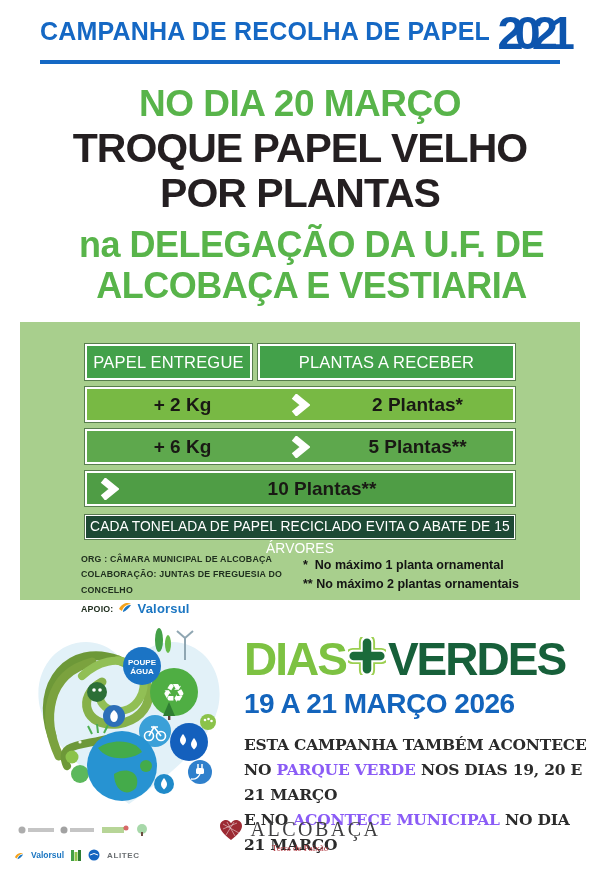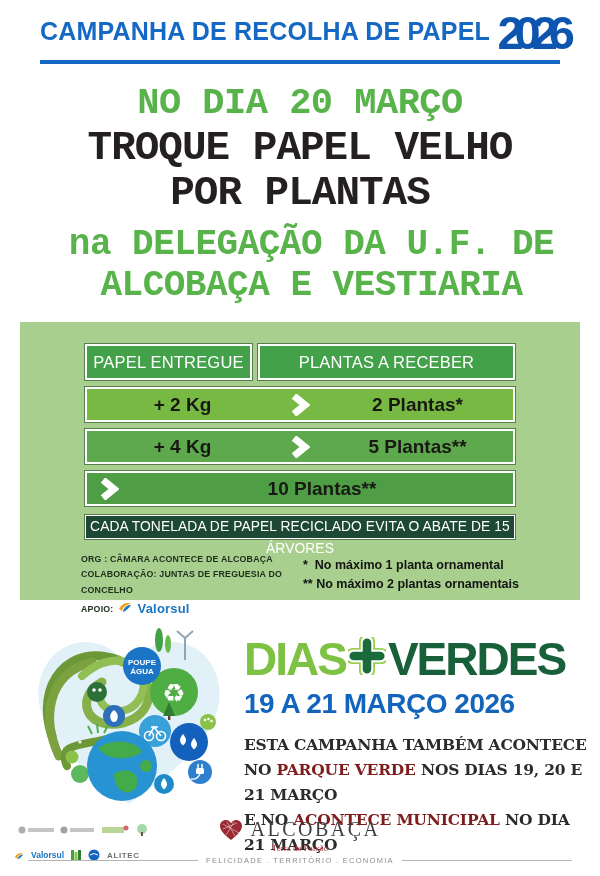--- a/index.html
+++ b/index.html
@@ -6,21 +6,21 @@
   .page{position:relative;width:600px;height:876px;background:#ffffff;overflow:hidden;
         font-family:"Liberation Sans",sans-serif;}
 
   
   .hdr{position:absolute;left:40px;right:20px;top:14px;display:flex;align-items:flex-end;justify-content:space-between;}
   .hdr-title{color:#1568c4;font-size:25px;font-weight:bold;letter-spacing:.2px;padding-bottom:6px;}
   .hdr-year{color:#0d55ae;font-size:47px;font-weight:800;letter-spacing:-9px;line-height:.8;padding-right:14px;}
   .hdr-rule{position:absolute;left:40px;top:60px;width:520px;height:4px;background:#1568c4;}
 
   
-  .hero{position:absolute;left:0;right:0;top:82px;text-align:center;font-weight:800;font-family:Liberation Mono, monospace;}
+  .hero{position:absolute;left:0;right:0;top:82px;text-align:center;font-weight:800;}
   .hero .l1{font-size:37px;color:#58b44a;letter-spacing:-.5px;line-height:1.18;}
   .hero .l2,.hero .l3{font-size:41px;color:#241f21;letter-spacing:-1px;line-height:1.1;}
   .hero .l4,.hero .l5{font-size:36px;color:#58b44a;letter-spacing:-.5px;line-height:1.15;margin-left:23px;}
   .hero .l4{margin-top:8px;}
 
   
   .panel{position:absolute;left:20px;top:322px;width:560px;height:278px;background:#a8cf8d;}
   .tblwrap{width:430px;margin:22px auto 0 auto;}
   .thead{display:flex;gap:6px;}
   .thcell{height:32px;display:flex;align-items:center;justify-content:center;
@@ -45,21 +45,21 @@
 
   
   .heart-art{position:absolute;left:22px;top:614px;}
   .dv{position:absolute;left:244px;top:636px;width:345px;}
   .dv-title{display:flex;align-items:center;font-weight:700;letter-spacing:-2px;font-size:46px;line-height:1;text-align:center;}
   .dv-w1{color:#7dc242;} .dv-w2{color:#17603a;}
   .dv-plus{margin:0 2px;}
   .dv-date{margin-top:6px;font-size:28px;font-weight:800;color:#1364bc;letter-spacing:-.5px;}
   .dv-lines{margin-top:12px;font-family:"DejaVu Serif",serif;font-weight:bold;font-size:15.5px;
             color:#2b2b2b;line-height:1.62;letter-spacing:-.2px;}
-  .hl{color:#7f1d1d;}
+  .hl{color:#8b5cf6;}
 
   
   .f-left{position:absolute;left:14px;top:822px;width:160px;}
   .f-row2{display:flex;align-items:center;gap:7px;margin-top:6px;}
   .f-valorsul{color:#1b76c2;font-size:8.5px;font-weight:bold;}
   .f-alitec{color:#6b6f72;font-size:8px;font-weight:bold;letter-spacing:.6px;}
   .f-center{position:absolute;left:200px;top:818px;width:200px;text-align:center;}
   .f-city-row{display:flex;align-items:center;justify-content:center;gap:7px;}
   .f-city{font-family:"Liberation Serif",serif;font-size:20px;color:#3e3e40;letter-spacing:2.5px;font-weight:normal;}
   .f-tag{font-family:"Liberation Serif",serif;font-size:9px;color:#b0343c;margin-top:2px;}
@@ -67,21 +67,21 @@
   .f-motto .line{flex:1;height:1px;background:#b5b5b5;}
   .f-motto .txt{font-size:7.5px;color:#8c8c8c;letter-spacing:1.3px;white-space:nowrap;}
 </style>
 </head>
 <body>
 
 <div class="page">
 
   <div class="hdr">
     <div class="hdr-title">CAMPANHA DE RECOLHA DE PAPEL</div>
-    <div class="hdr-year">2026</div>
+    <div class="hdr-year">2021</div>
   </div>
   <div class="hdr-rule"></div>
 
   <div class="hero">
     <div class="l1">NO DIA 20 MARÇO</div>
     <div class="l2">TROQUE PAPEL VELHO</div>
     <div class="l3">POR PLANTAS</div>
     <div class="l4">na DELEGAÇÃO DA U.F. DE</div>
     <div class="l5">ALCOBAÇA E VESTIARIA</div>
   </div>
@@ -97,21 +97,21 @@
         <div class="cell">+ 2 Kg</div>
         <div class="chev">
           <svg width="20" height="22" viewBox="0 0 20 22">
               <polyline points="4,2 15,11 4,20" fill="none" stroke="#ffffff" stroke-width="7"></polyline>
             </svg>
         </div>
         <div class="cell">2 Plantas*</div>
       </div>
 
       <div class="trow r2">
-        <div class="cell">+ 4 Kg</div>
+        <div class="cell">+ 6 Kg</div>
         <div class="chev">
           <svg width="20" height="22" viewBox="0 0 20 22">
               <polyline points="4,2 15,11 4,20" fill="none" stroke="#ffffff" stroke-width="7"></polyline>
             </svg>
         </div>
         <div class="cell">5 Plantas**</div>
       </div>
 
       <div class="trow r3">
         <div class="chev">
@@ -120,21 +120,21 @@
             </svg>
         </div>
         <div class="cell">10 Plantas**</div>
       </div>
 
       <div class="banner">CADA TONELADA DE PAPEL RECICLADO EVITA O ABATE DE 15 ÁRVORES</div>
     </div>
 
     <div class="credits">
       <div class="cred-l">
-        <div>ORG : CÂMARA ACONTECE DE ALCOBAÇA</div>
+        <div>ORG : CÂMARA MUNICIPAL DE ALCOBAÇA</div>
         <div>COLABORAÇÃO: JUNTAS DE FREGUESIA DO CONCELHO</div>
         <div class="apoio-row">
           <span>APOIO:</span>
           <span>
             <svg width="14" height="13" viewBox="0 0 14 13">
               <path d="M1 9 C4 3, 10 2, 13 4 C9 4, 5 7, 4 11 Z" fill="#f5a21b"></path>
               <path d="M5 11 C7 6, 10 5, 13 5 C11 8, 8 11, 5 12 Z" fill="#1b76c2"></path>
             </svg>
           </span>
           <span class="valorsul-txt">Valorsul</span>
@@ -277,19 +277,14 @@
             <line x1="4" y1="10" x2="18" y2="4"></line>
             <line x1="8" y1="3" x2="16" y2="17"></line>
             <line x1="15" y1="3" x2="7" y2="16"></line>
         </g>
       </svg>
       <span class="f-city">ALCOBAÇA</span>
     </div>
     <div class="f-tag">Terra de Paixão</div>
   </div>
 
-  <div class="f-motto">
-    <div class="line"></div>
-    <div class="txt">FELICIDADE . TERRITÓRIO . ECONOMIA</div>
-    <div class="line"></div>
-  </div>
 
 </div>
 
 </body></html>

